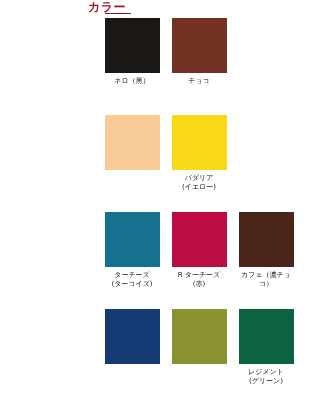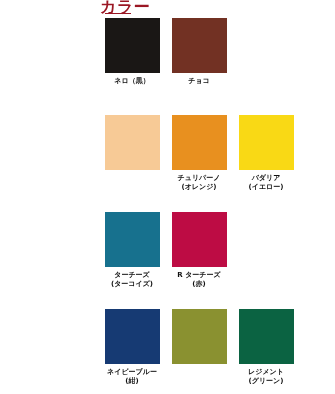--- a/index.html
+++ b/index.html
@@ -9,23 +9,23 @@
   body {
     width: 335px;
     height: 394px;
     background: #ffffff;
     font-family: "DejaVu Sans", "Liberation Sans", sans-serif;
     overflow: hidden;
     position: relative;
   }
   #page-title {
     position: absolute;
-    left: 100px;
+    left: 88px;
     top: 1px;
-    font-size: 16px;
+    font-size: 12px;
     font-weight: bold;
     color: #9b1724;
     letter-spacing: 0.5px;
     line-height: 12px;
   }
   #title-underline {
     position: absolute;
     left: 105px;
     top: 13px;
     width: 26px;
@@ -52,21 +52,21 @@
   }
   .swatch-chip {
     width: 55px;
     height: 55px;
     display: block;
   }
   .swatch-label {
     margin-top: 4px;
     font-size: 7px;
     line-height: 9px;
-    font-weight: bold;
+    font-weight: normal;
     color: #111111;
     text-align: center;
     width: 62px;
     margin-left: -4px;
     white-space: pre-line;
     letter-spacing: 0px;
   }
 </style>
 </head>
 <body style="background: rgb(255, 255, 255);">
@@ -85,49 +85,46 @@
       <span class="swatch-chip" style="background-color: rgb(114, 49, 35);"></span>
       <span class="swatch-label">チョコ</span>
     </div>
   </div>
 
   <div class="swatch-row">
     <div class="swatch-cell">
       <span class="swatch-chip" style="background-color: rgb(247, 202, 150);"></span>
     </div>
     <div class="swatch-cell">
-      <span class="swatch-chip" style="background-color: rgb(232, 144, 31);"></span>
-      <span class="swatch-label">チュリパーノ
-(オレンジ)</span>
-    </div>
-    <div class="swatch-cell">
       <span class="swatch-chip" style="background-color: rgb(249, 217, 21);"></span>
       <span class="swatch-label">バダリア
 (イエロー)</span>
     </div>
   </div>
 
   <div class="swatch-row">
     <div class="swatch-cell">
       <span class="swatch-chip" style="background-color: rgb(23, 113, 142);"></span>
       <span class="swatch-label">ターチーズ
 (ターコイズ)</span>
     </div>
     <div class="swatch-cell">
       <span class="swatch-chip" style="background-color: rgb(189, 12, 68);"></span>
       <span class="swatch-label">R ターチーズ
 (赤)</span>
     </div>
+    <div class="swatch-cell">
+      <span class="swatch-chip" style="background-color: rgb(75, 37, 25);"></span>
+      <span class="swatch-label">カフェ（濃チョコ）</span>
+    </div>
   </div>
 
   <div class="swatch-row">
     <div class="swatch-cell">
       <span class="swatch-chip" style="background-color: rgb(22, 58, 115);"></span>
-      <span class="swatch-label">ネイビーブルー
-(紺)</span>
     </div>
     <div class="swatch-cell">
       <span class="swatch-chip" style="background-color: rgb(138, 145, 48);"></span>
     </div>
     <div class="swatch-cell">
       <span class="swatch-chip" style="background-color: rgb(11, 99, 66);"></span>
       <span class="swatch-label">レジメント
 (グリーン)</span>
     </div>
   </div>

